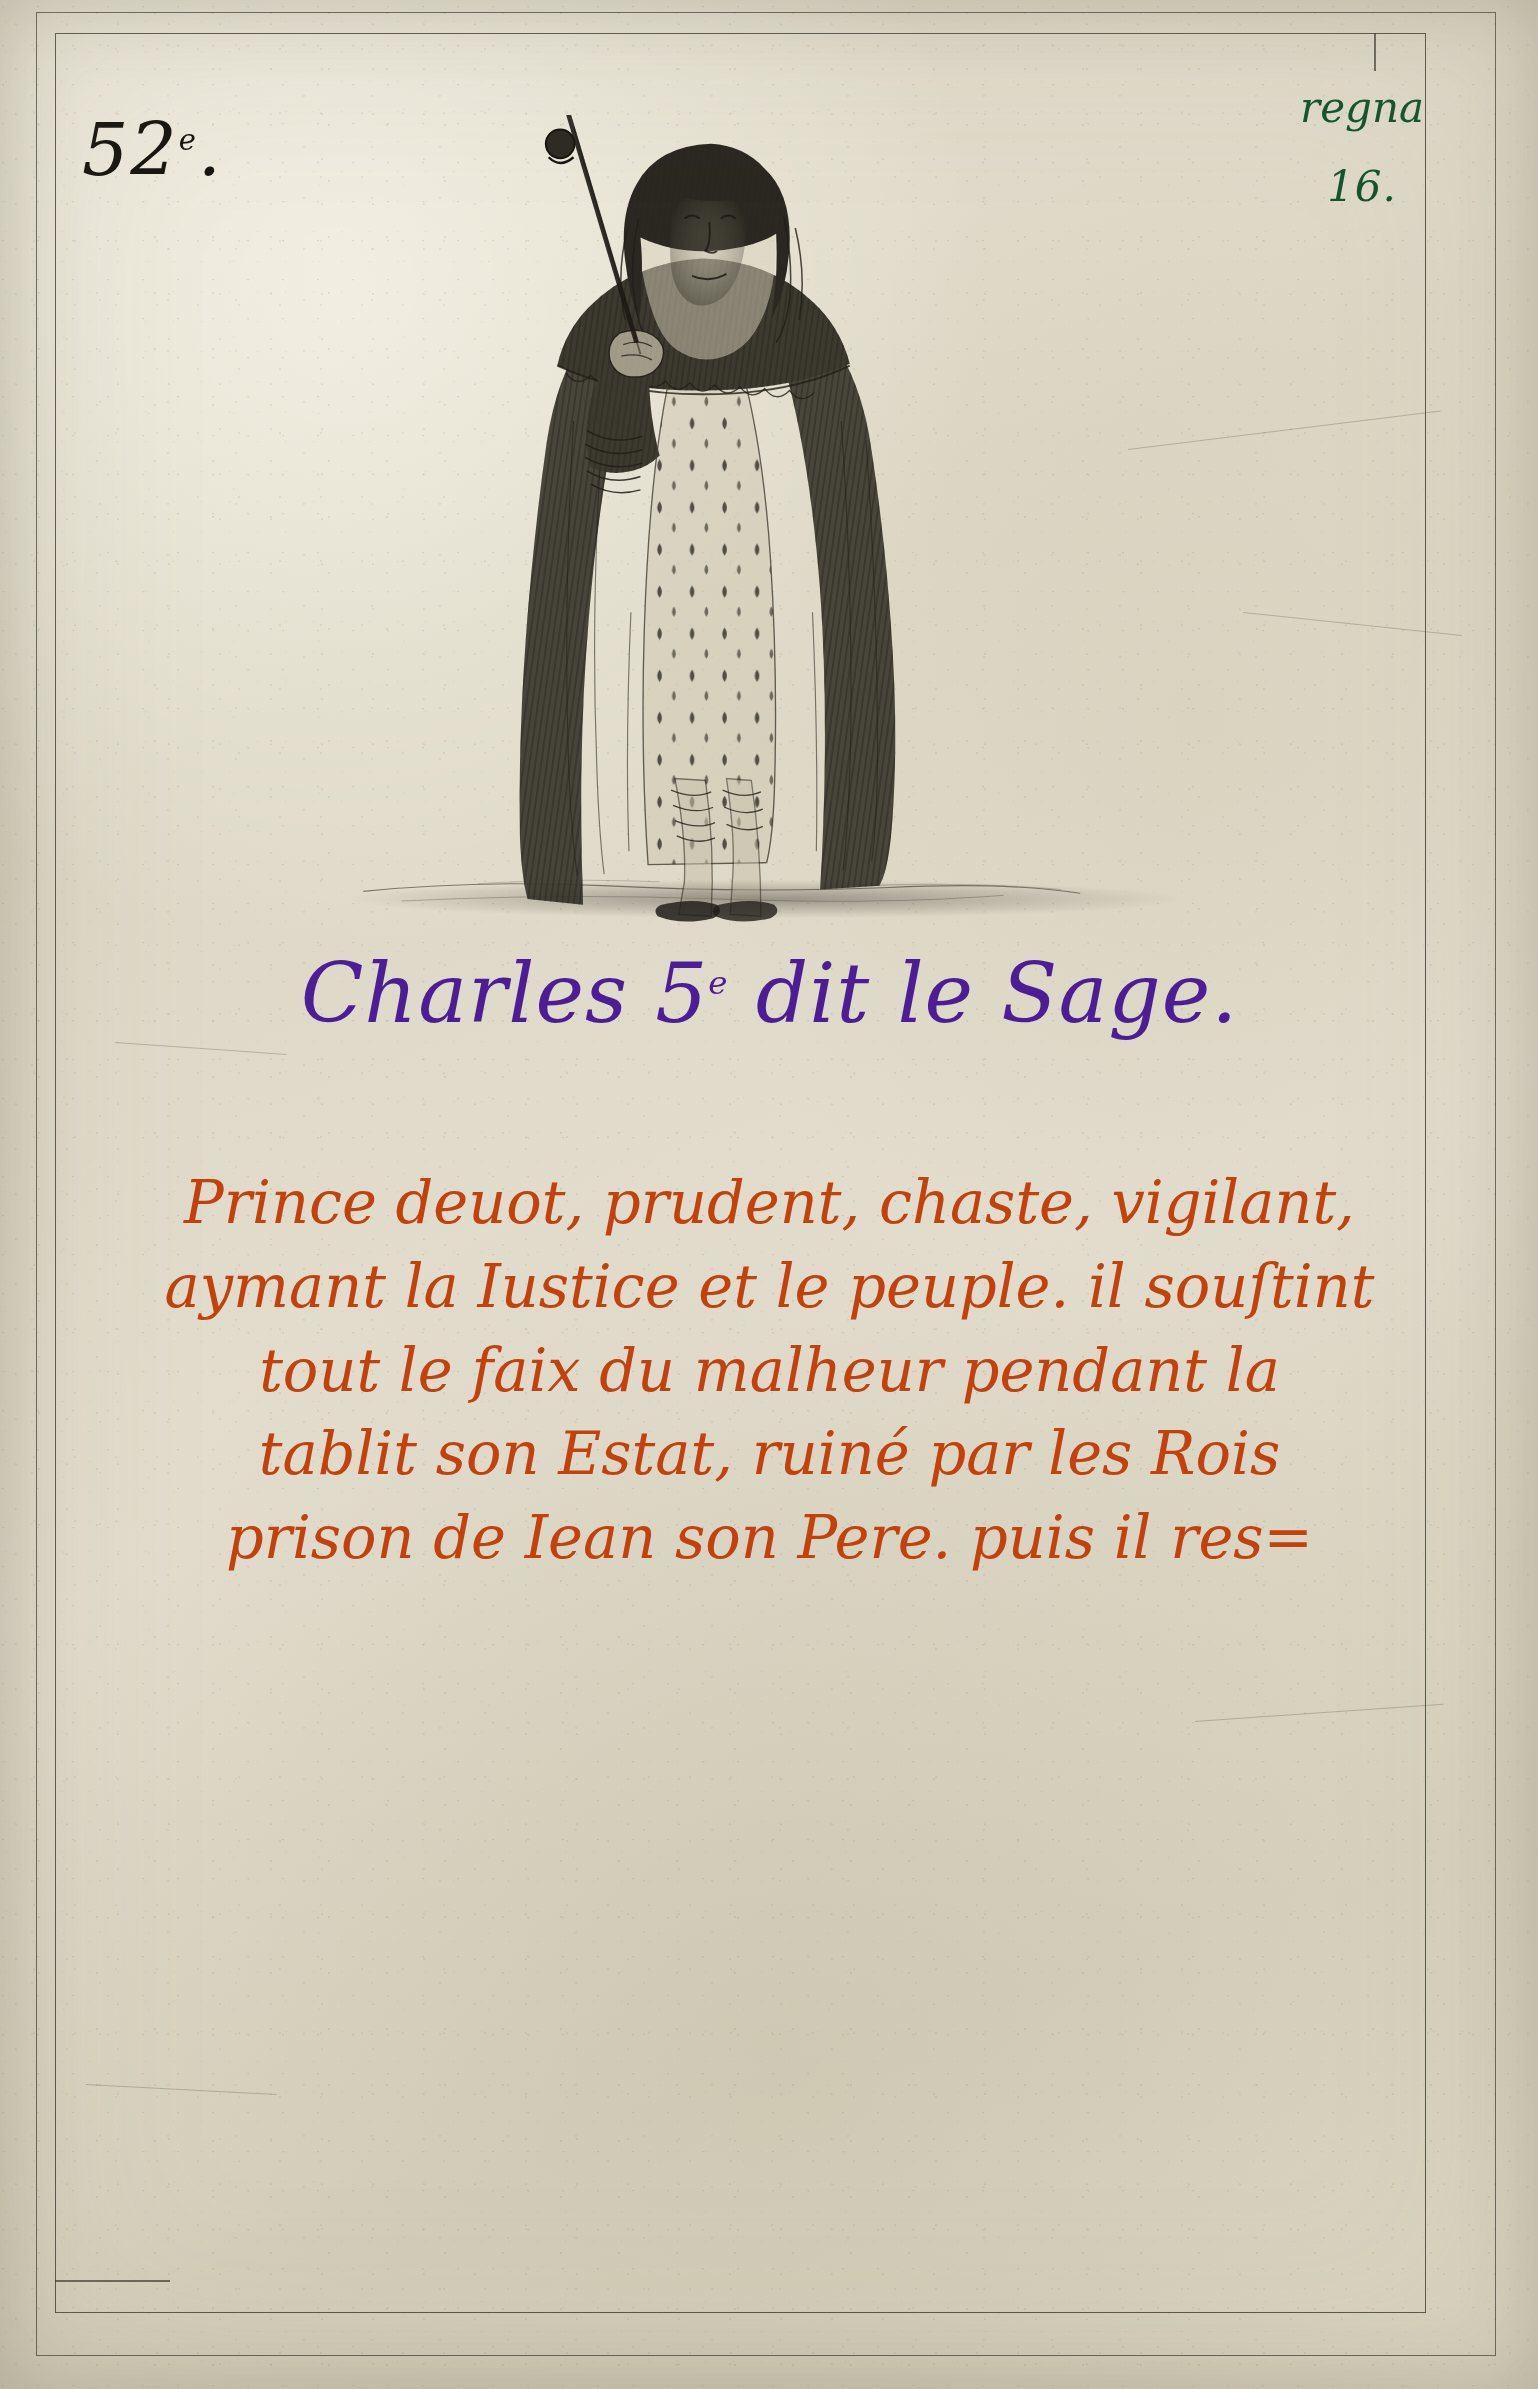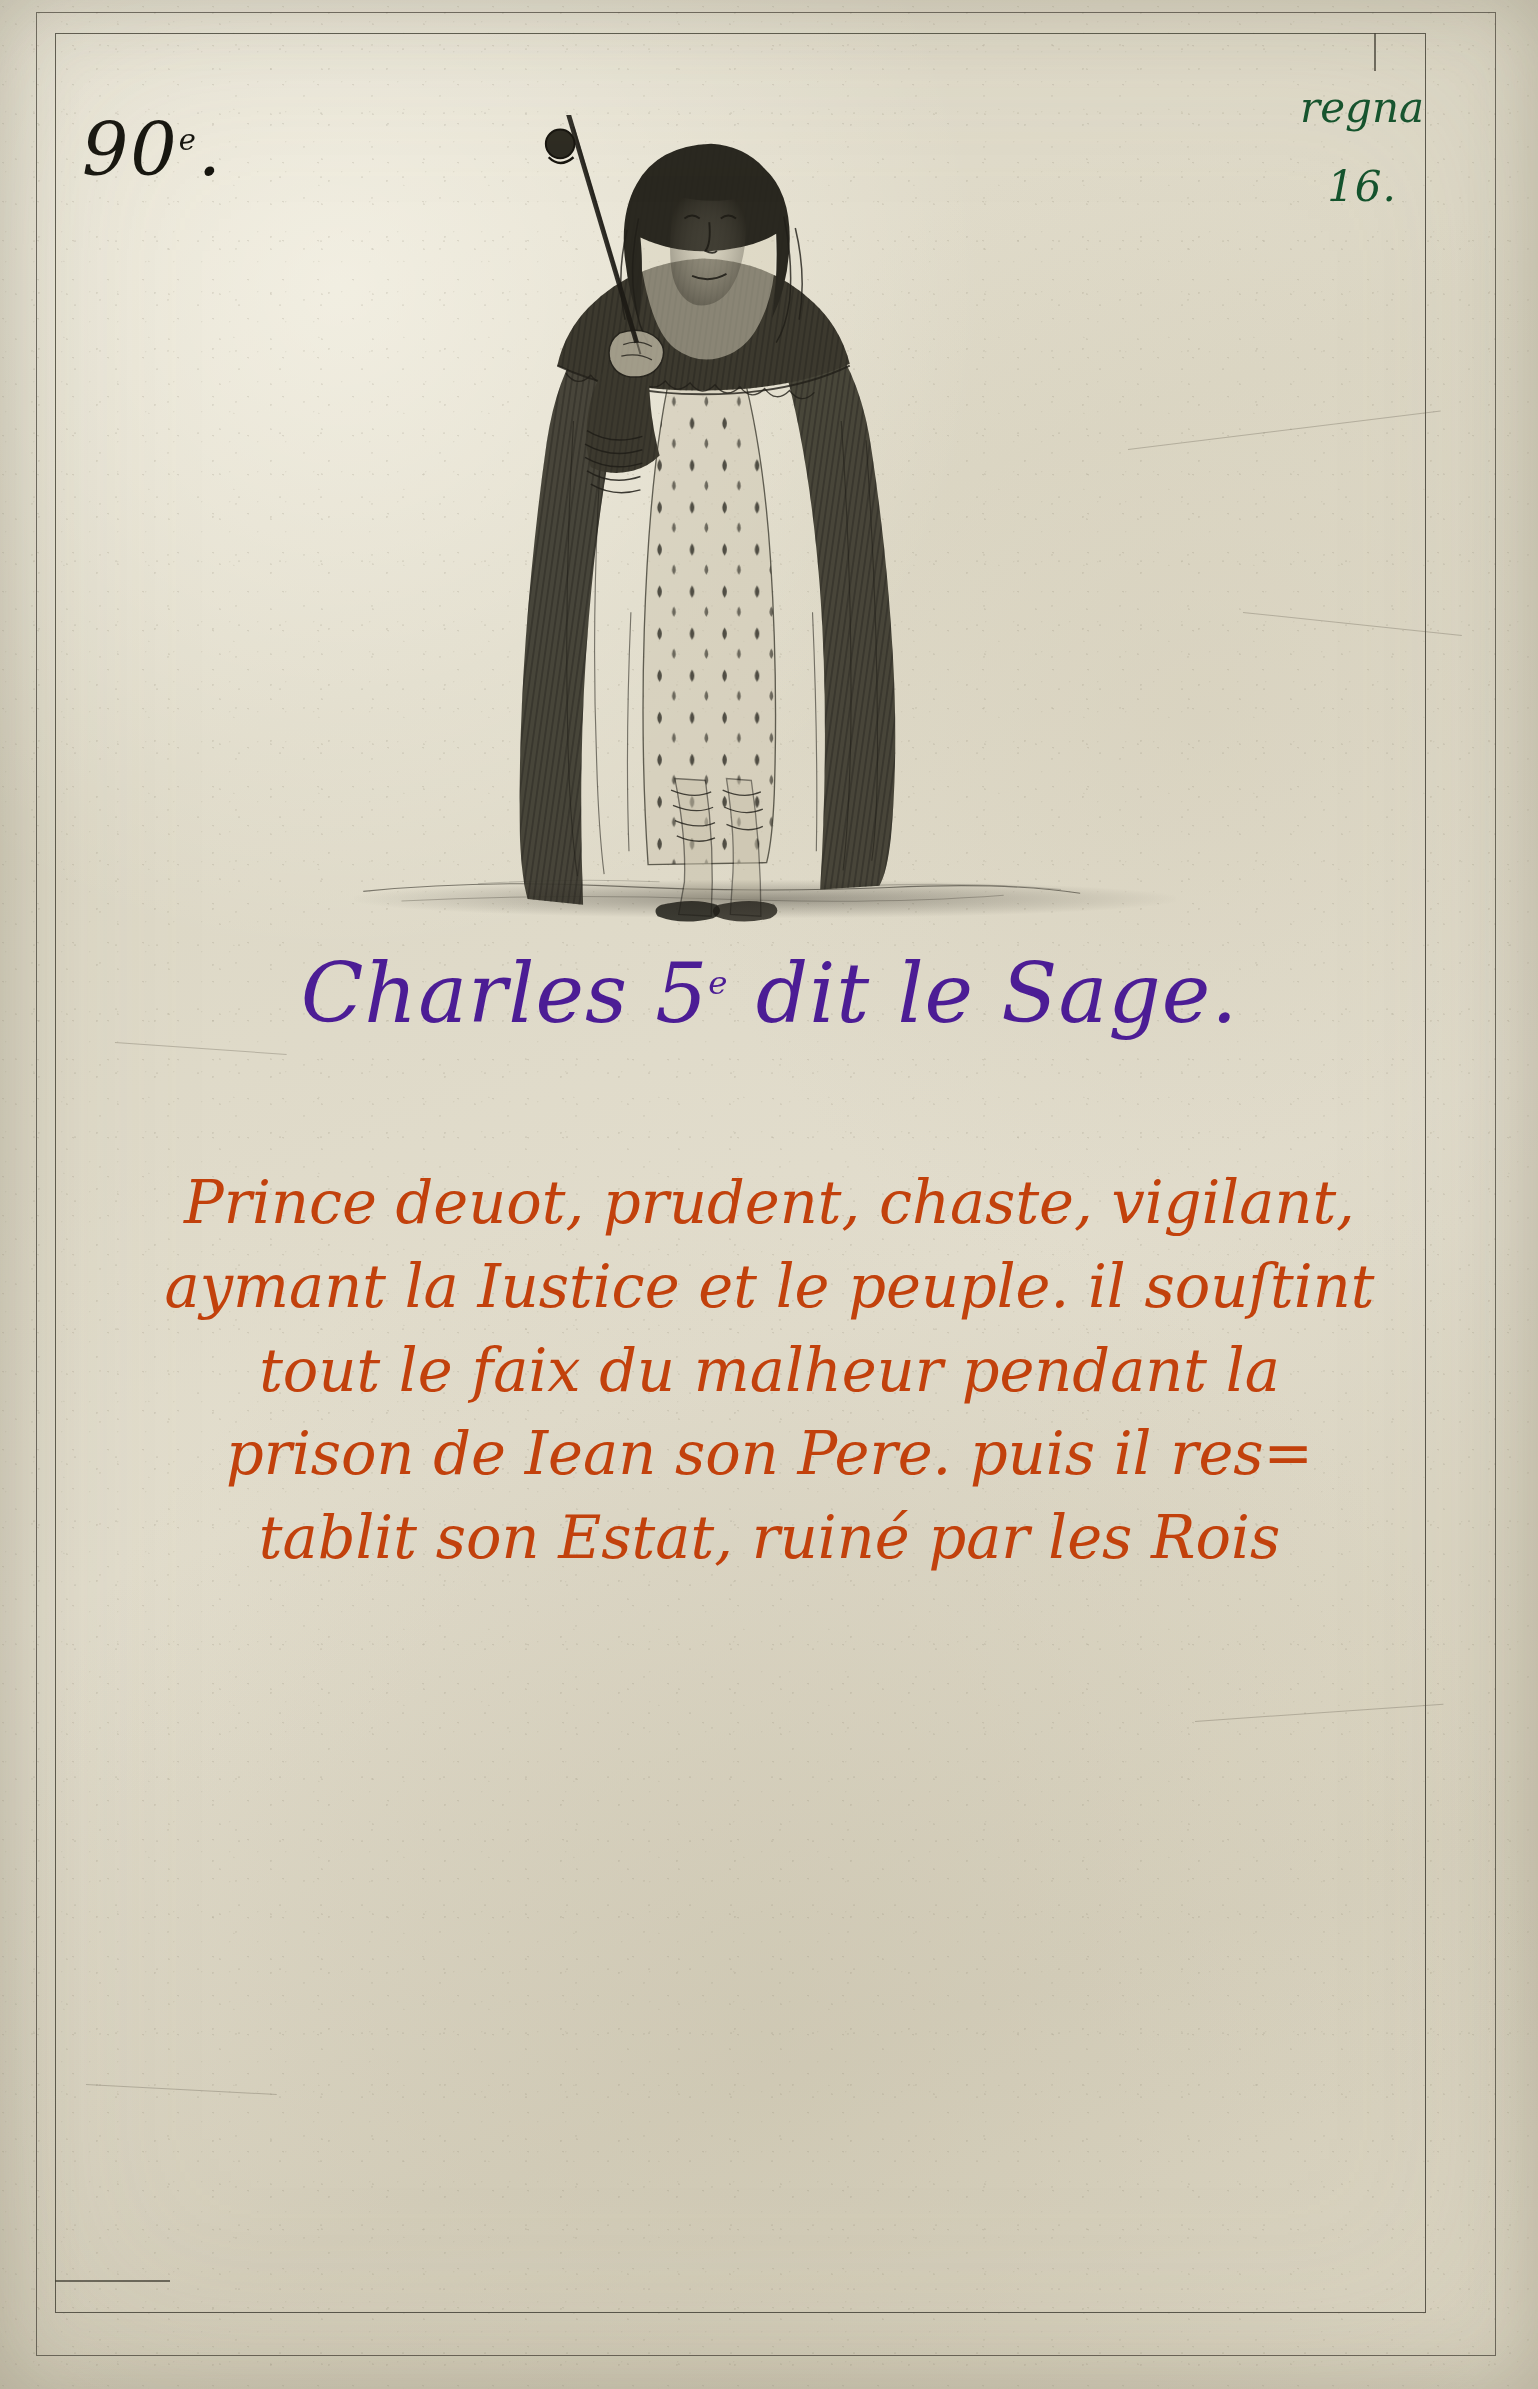--- a/index.html
+++ b/index.html
@@ -163,21 +163,21 @@
   <div class="plate-tick" style="left:1374px; top:32.5px; width:1.9px; height:38px;"></div>
   <div class="plate-tick" style="left:55px; top:2280px; width:115px; height:1.9px;"></div>
 
   <div class="scratch" style="left:1128px; top:449px; width:315px; height:1px; transform: rotate(-7deg);"></div>
   <div class="scratch" style="left:1243px; top:612px; width:220px; height:1px; transform: rotate(6deg);"></div>
   <div class="scratch" style="left:115px; top:1042px; width:172px; height:1px; transform: rotate(4deg);"></div>
   <div class="scratch" style="left:1195px; top:1721px; width:249px; height:1px; transform: rotate(-4deg);"></div>
   <div class="scratch" style="left:86px; top:2084px; width:191px; height:1px; transform: rotate(3deg);"></div>
 
   <div class="num-left">
-    <span>90</span><sup>e</sup><span>.</span>
+    <span>52</span><sup>e</sup><span>.</span>
   </div>
 
   <div class="regna">
     <span>regna</span>
     <span class="n2">16.</span>
   </div>
 
   <div class="figure-wrap">
     <div class="ground-shadow"></div>
     <svg width="1539" height="832" viewBox="0 0 1610 870">
@@ -396,19 +396,19 @@
   </div>
 
   <div class="title-line">
     <span>Charles 5</span><sup>e</sup>&nbsp;<span>dit le Sage.</span>
   </div>
 
   <div class="body-text">
     <span class="ln">Prince deuot, prudent, chaste, vigilant,</span>
     <span class="ln">aymant la Iustice et le peuple. il souſtint</span>
     <span class="ln">tout le faix du malheur pendant la</span>
+    <span class="ln">tablit son Estat, ruiné par les Rois</span>
     <span class="ln">prison de Iean son Pere. puis il res=</span>
-    <span class="ln">tablit son Estat, ruiné par les Rois</span>
   </div>
 
   <div class="edge-shade"></div>
 </div>
 
 
 </body></html>

